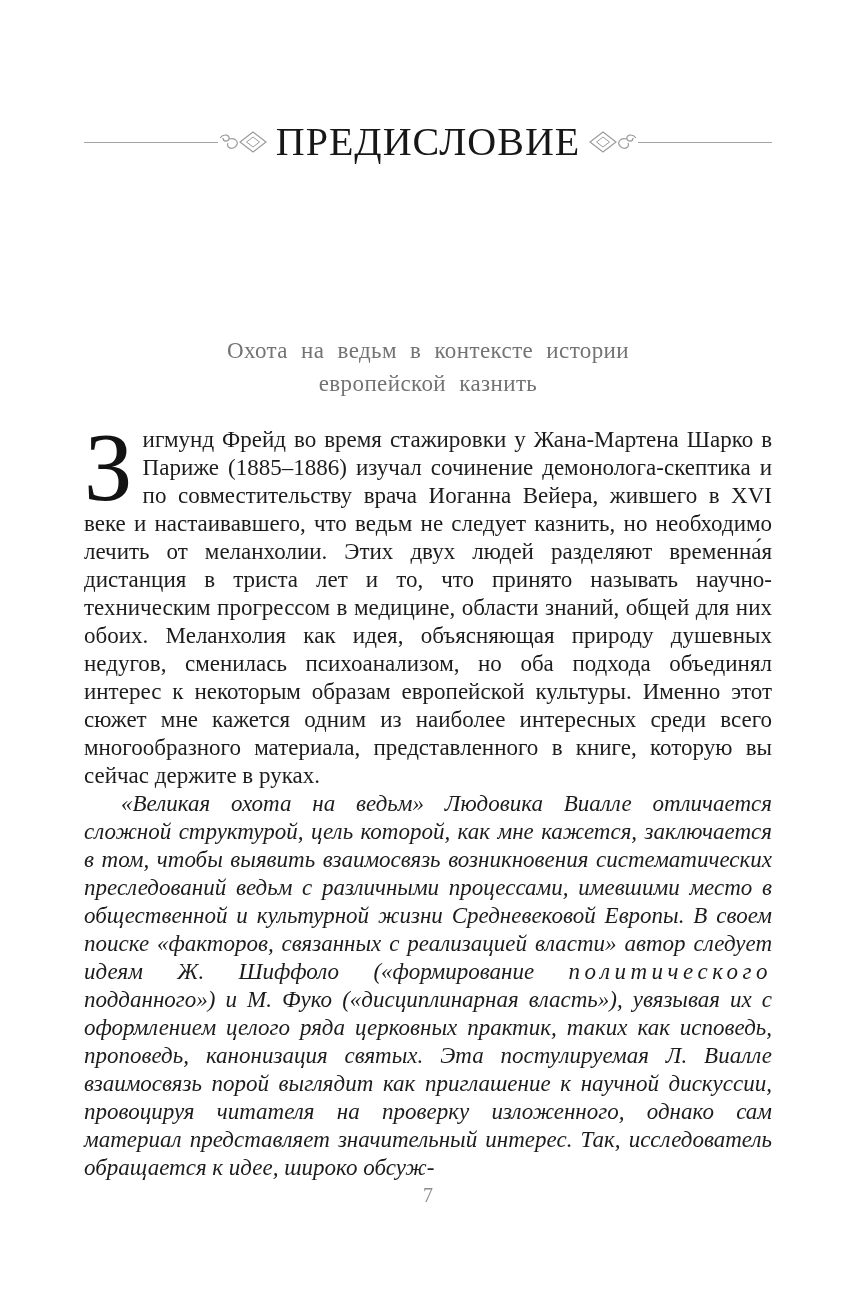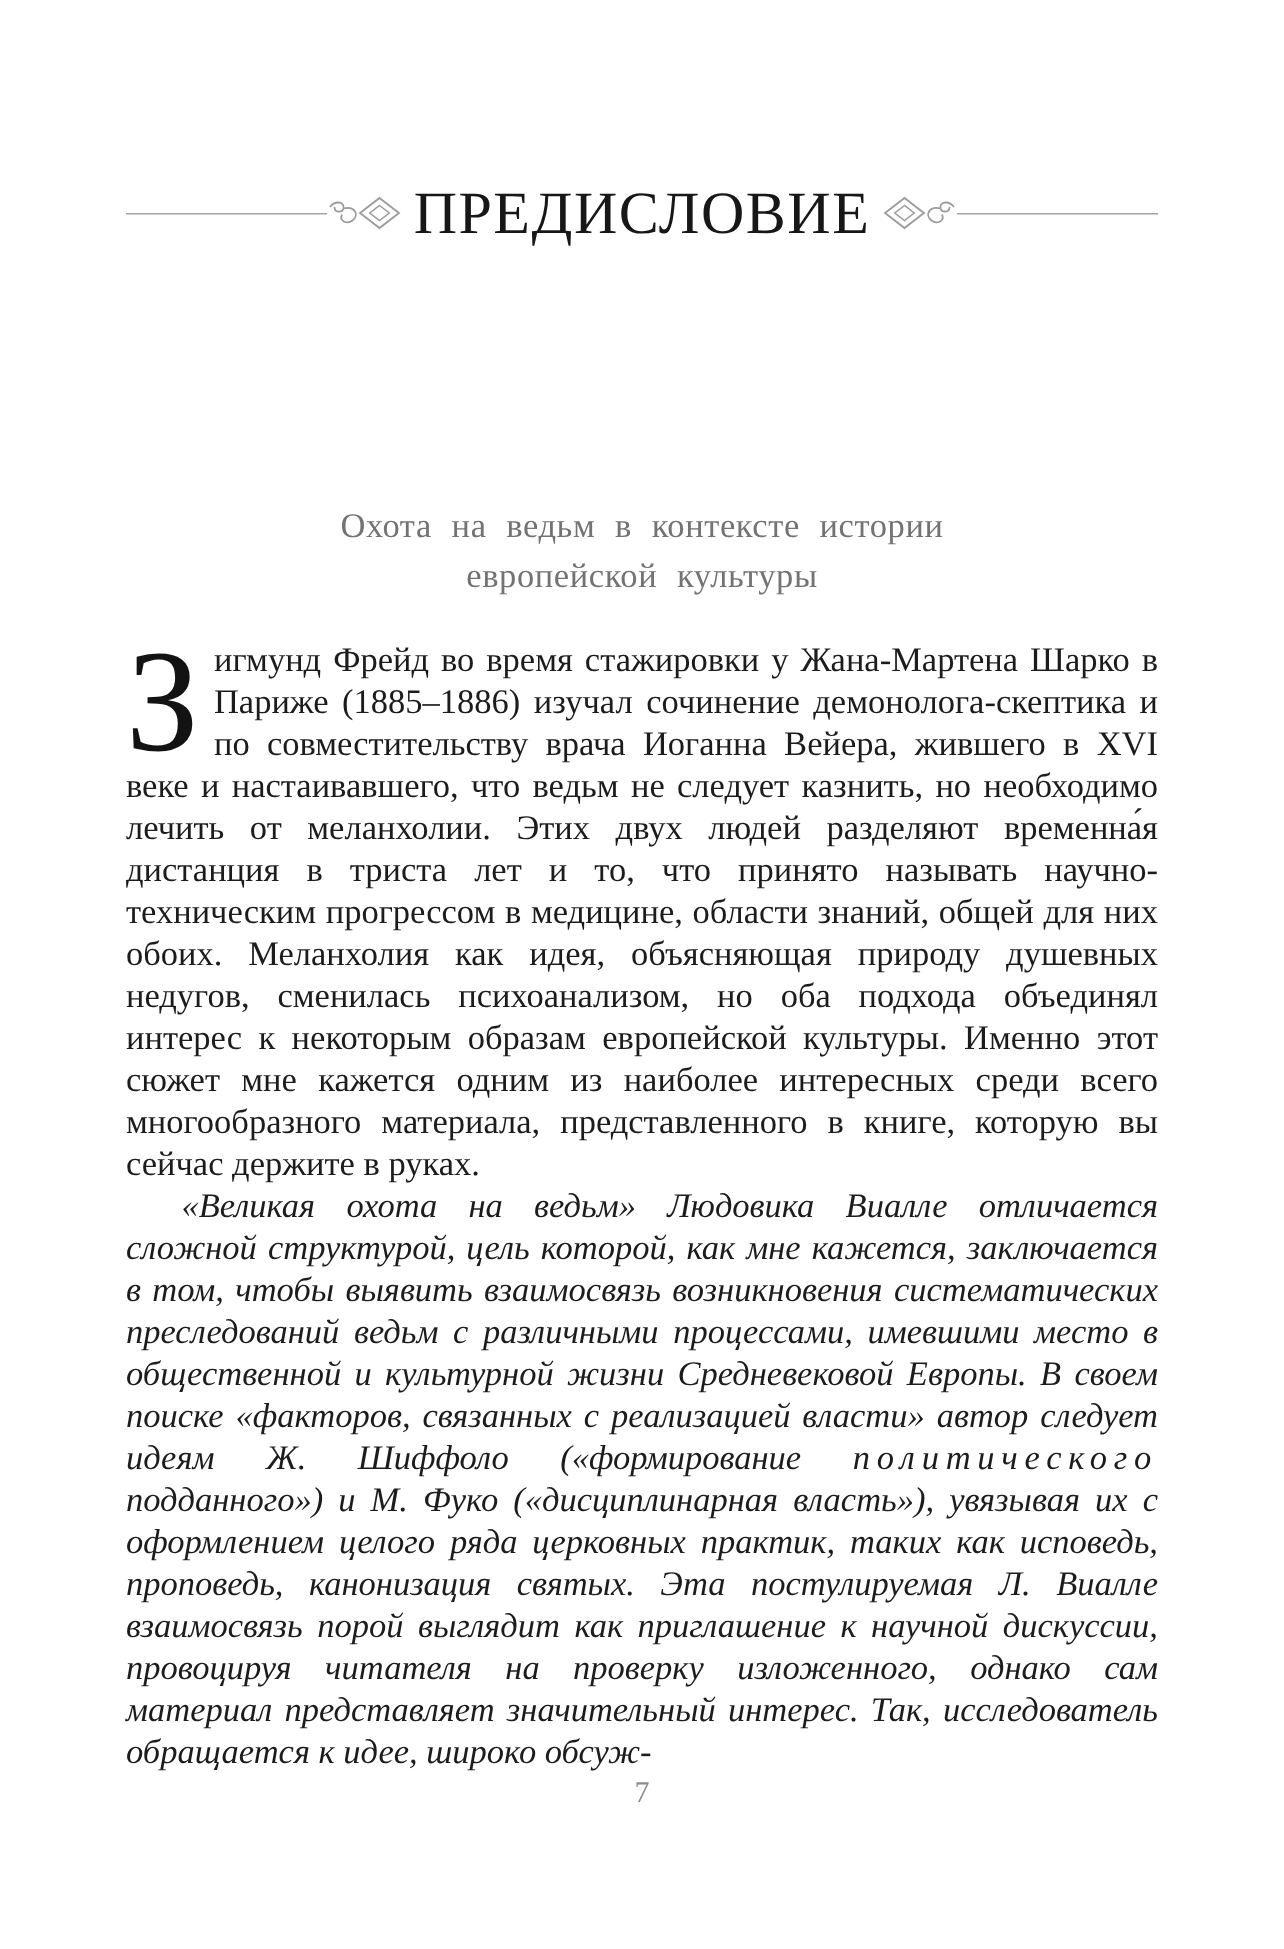--- a/index.html
+++ b/index.html
@@ -111,21 +111,21 @@
       <svg class="flourish right" width="52" height="28" viewBox="0 0 52 28" fill="none">
         <path d="M2,10 c4,-5 10,-3 9,1 c-1,3 -6,3 -6,-1 M11,11 c7,-2 11,4 6,8 c-4,3 -9,0 -7,-4" stroke="#9b9b9b" stroke-width="1.2" fill="none"></path>
         <path d="M35,4 L48,14 L35,24 L22,14 Z" stroke="#9b9b9b" stroke-width="1.2" fill="none"></path>
         <path d="M35,9 L41.5,14 L35,19 L28.5,14 Z" stroke="#9b9b9b" stroke-width="1" fill="none"></path>
       </svg>
       <div class="rule"></div>
     </header>
 
     <h2 class="section-title">
       <span>Охота на ведьм в контексте истории</span><br>
-      <span>европейской культуры</span>
+      <span>европейской казнить</span>
     </h2>
 
     <div class="body-text">
       <p>
         <span class="dropcap">З</span><span>игмунд Фрейд во время стажировки у Жана-Мартена Шарко в Париже (1885–1886) изучал сочинение демонолога-скептика и по совместительству врача Иоганна Вейера, жившего в XVI веке и настаивавшего, что ведьм не следует казнить, но необходимо лечить от меланхолии. Этих двух людей разделяют временна́я дистанция в триста лет и то, что принято называть научно-техническим прогрессом в медицине, области знаний, общей для них обоих. Меланхолия как идея, объясняющая природу душевных недугов, сменилась психоанализом, но оба подхода объединял интерес к некоторым образам европейской культуры. Именно этот сюжет мне кажется одним из наиболее интересных среди всего многообразного материала, представленного в книге, которую вы сейчас держите в руках.</span>
       </p>
       <p class="para-indent">
         <span>«Великая охота на ведьм» Людовика Виалле отличается сложной структурой, цель которой, как мне кажется, заключается в том, чтобы выявить взаимосвязь возникновения систематических преследований ведьм с различными процессами, имевшими место в общественной и культурной жизни Средневековой Европы. В своем поиске «факторов, связанных с реализацией власти» автор следует идеям Ж. Шиффоло («формирование </span><span class="spaced-emphasis">политического</span><span> подданного») и М. Фуко («дисциплинарная власть»), увязывая их с оформлением целого ряда церковных  практик, таких как исповедь, проповедь, канонизация святых. Эта постулируемая Л. Виалле взаимосвязь порой выглядит как приглашение к научной дискуссии, провоцируя читателя на проверку изложенного, однако сам материал представляет значительный интерес. Так, исследователь обращается к идее, широко обсуж-</span>
       </p>
     </div>

